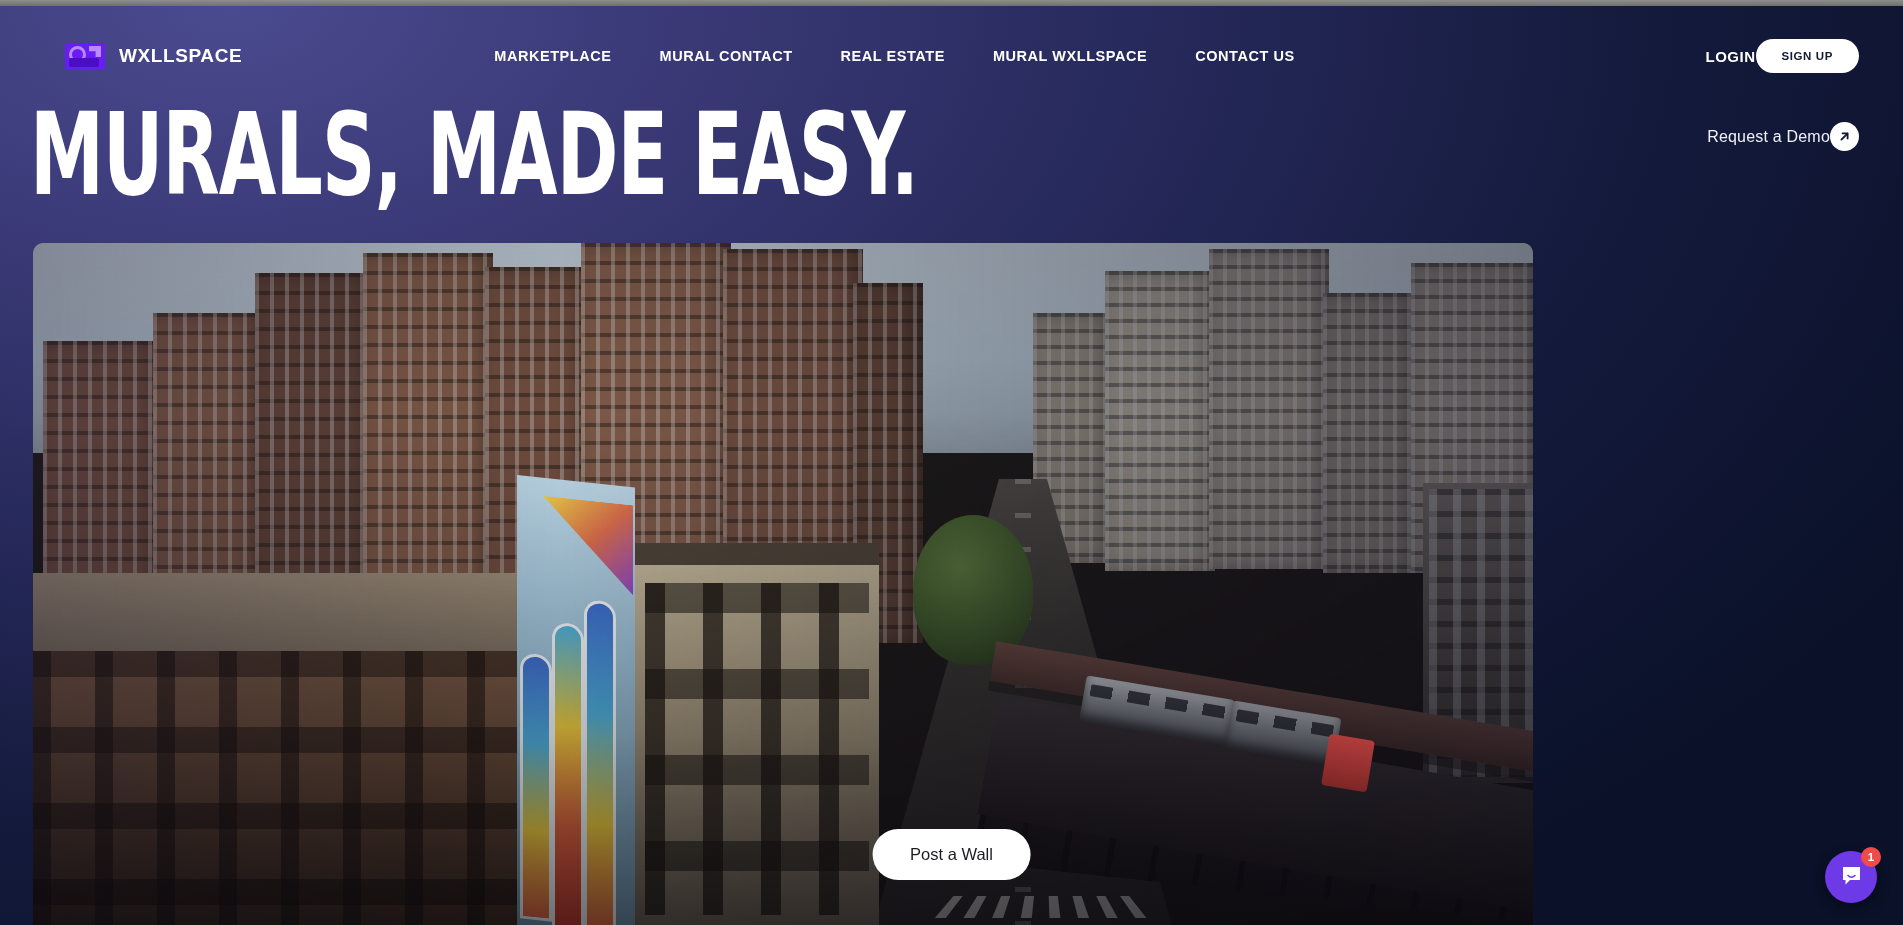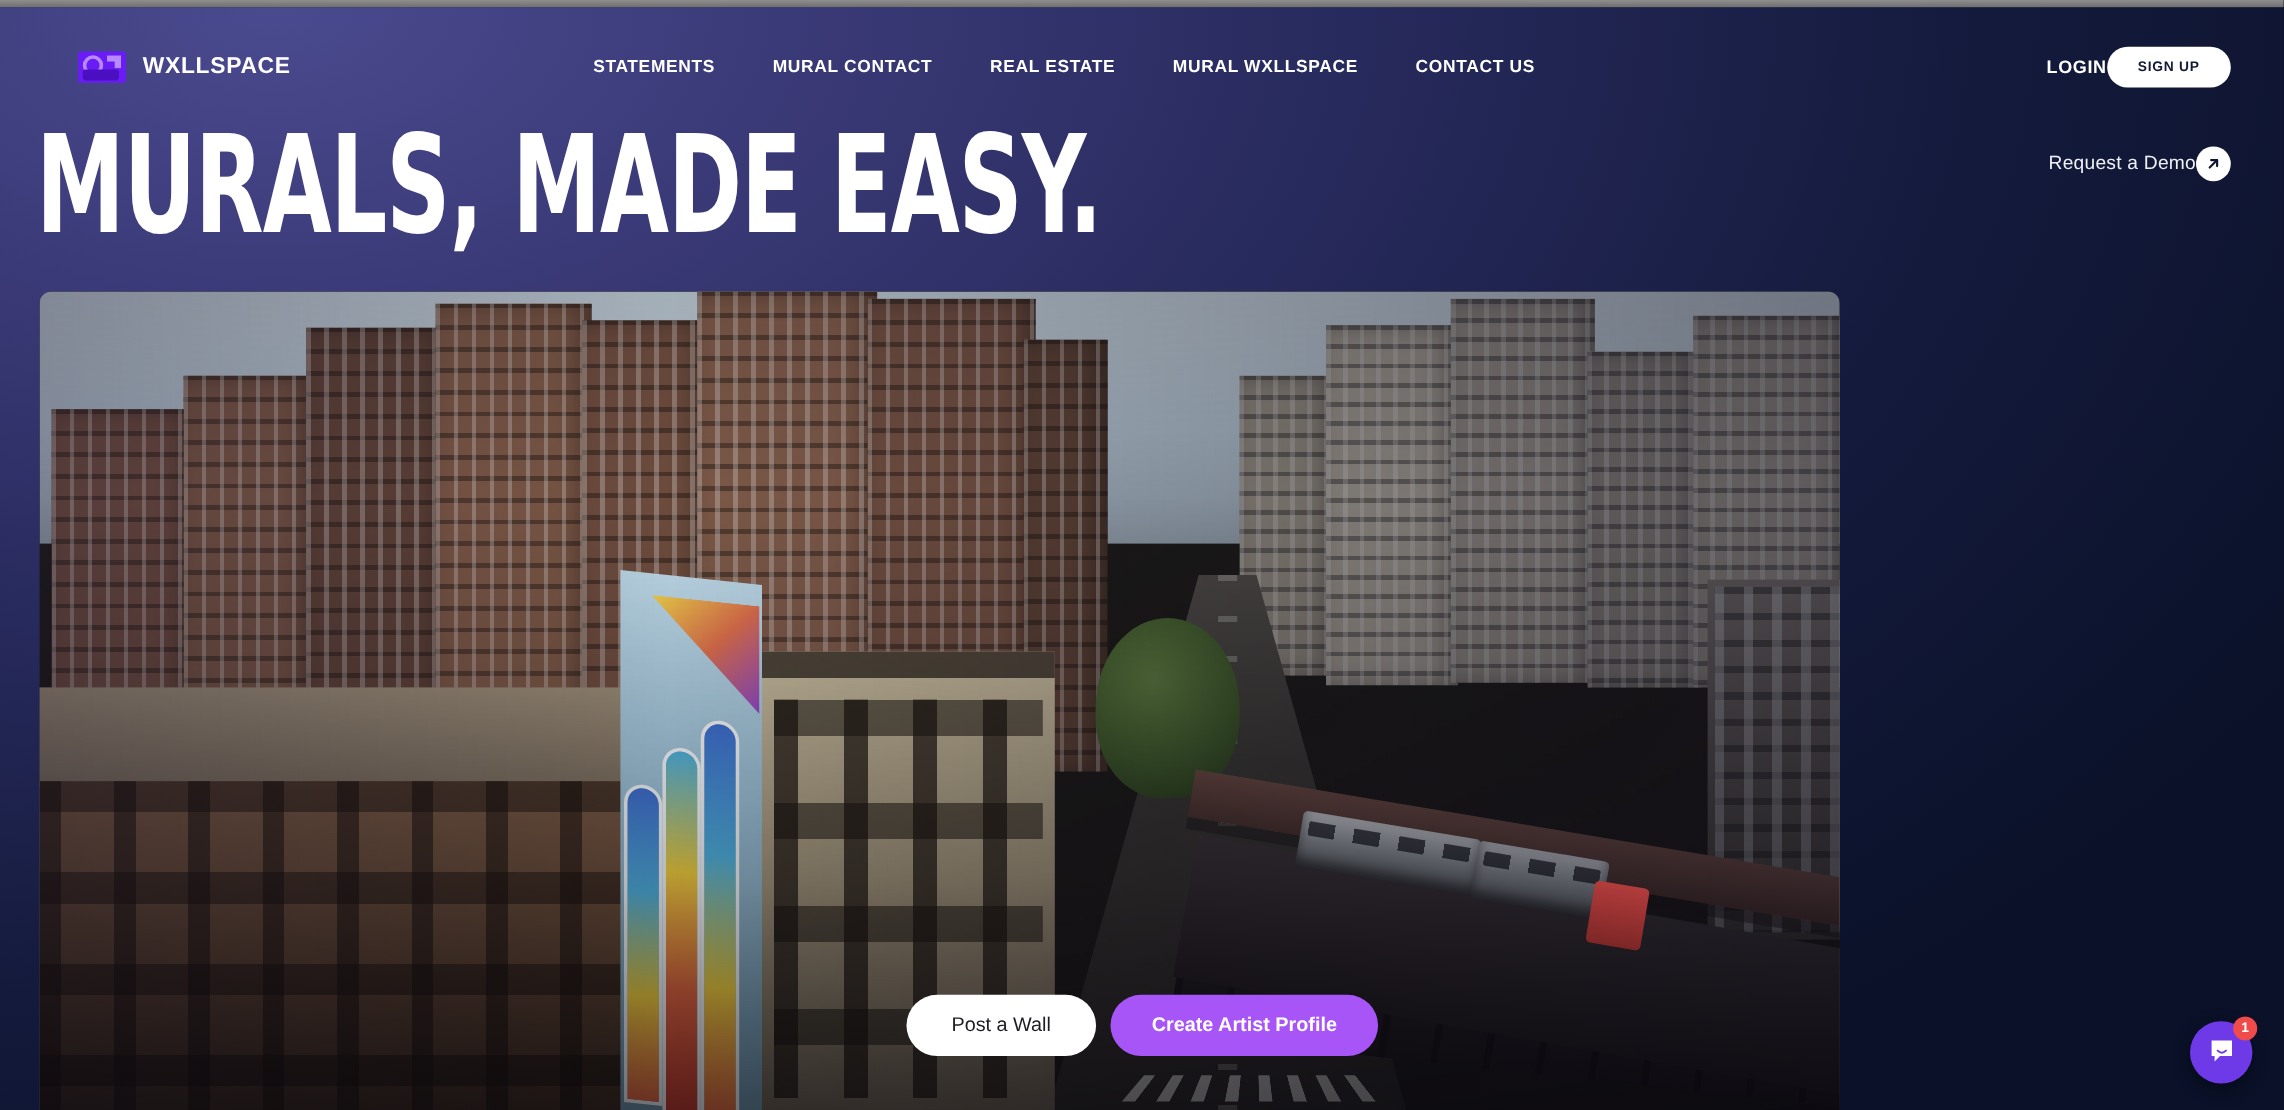--- a/index.html
+++ b/index.html
@@ -526,21 +526,21 @@
   <header class="site-header">
 
     <div class="brand">
       <span class="brand-mark">
         <span class="mark-lower"></span>
       </span>
       <span class="brand-word">WXLLSPACE</span>
     </div>
 
     <nav class="main-nav">
-      <a class="nav-link">STATEMENTS</a>
+      <a class="nav-link">MARKETPLACE</a>
       <a class="nav-link">MURAL CONTACT</a>
       <a class="nav-link">REAL ESTATE</a>
       <a class="nav-link">MURAL WXLLSPACE</a>
       <a class="nav-link">CONTACT US</a>
     </nav>
 
     <div class="header-right">
       <a class="login-link">LOGIN</a>
       <button class="signup-btn">SIGN UP</button>
     </div>
@@ -614,21 +614,20 @@
       <div class="train-front"></div>
 
       <div class="far-right-bldg"></div>
 
       <div class="scene-grade"></div>
     </div>
   </div>
 
   <div class="cta-row">
     <button class="btn-post">Post a Wall</button>
-    <button class="btn-create">Create Artist Profile</button>
   </div>
 
   <button class="chat-launcher">
     <span>
       <svg width="25" height="25" viewBox="0 0 25 25" aria-hidden="true">
         <path d="M4 4 H21 V17 H11 L6.5 21.5 V17 H4 Z" fill="#ffffff"></path>
         <path d="M9 12.5 Q12.5 16 16 12.5" stroke="#6e3ae8" stroke-width="1.6" fill="none" stroke-linecap="round"></path>
       </svg>
     </span>
     <span class="chat-badge">1</span>

